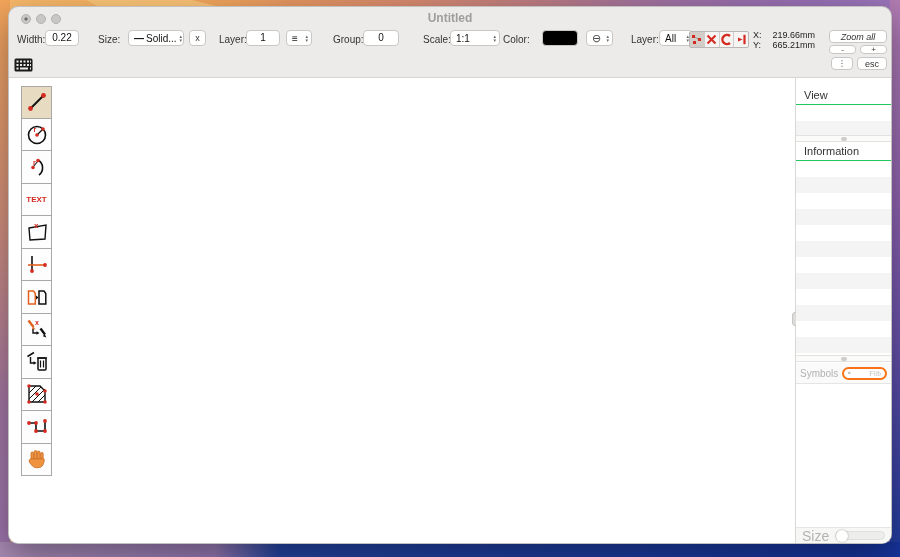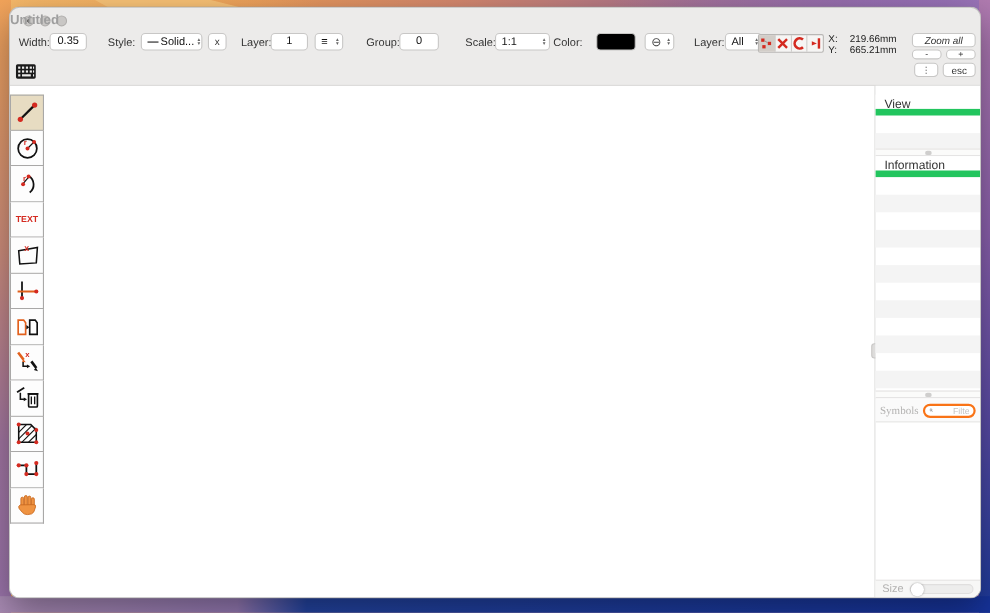--- a/index.html
+++ b/index.html
@@ -26,21 +26,21 @@
   
   .window { position:absolute; left:8px; top:6px; width:884px; height:538px;
     background:#ecebea; border-radius:10px; box-shadow:0 12px 32px rgba(0,0,0,.35);
     overflow:hidden; border:1px solid rgba(0,0,0,.18); }
 
   .titlebar { position:absolute; top:0; left:0; right:0; height:22px; }
   .tl { position:absolute; top:7px; width:10px; height:10px; border-radius:50%;
     background:#c9c7c5; border:1px solid #b2b0ae; }
   .tl.t1 { left:12px; background:radial-gradient(circle at 50% 50%, #6e6c6a 0 26%, #c9c7c5 30%); }
   .tl.t2 { left:27px; } .tl.t3 { left:42px; }
-  .title { position:absolute; top:4px; left:0; right:0; text-align:left;
+  .title { position:absolute; top:4px; left:0; right:0; text-align:center;
     font-size:12px; font-weight:bold; color:#9e9e9e; }
 
   
   .toolbar { position:absolute; top:21px; left:0; right:0; height:22px; font-size:10px; color:#333; }
   .toolbar .lbl { position:absolute; top:6px; }
   .field { position:absolute; top:2px; height:16px; background:#fff;
     border:1px solid #c8c7c6; border-radius:4px; text-align:center;
     font-size:10px; color:#111; line-height:14px; }
   .dd { position:absolute; top:2px; height:16px; background:#fff;
     border:1px solid #c8c7c6; border-radius:4px; display:flex; align-items:center;
@@ -76,56 +76,56 @@
     font-size:11px; color:#222; line-height:15px; padding-left:10px;
     white-space:nowrap; overflow:hidden; }
   .kbdbtn { left:822px; top:0px; width:22px; height:13px; line-height:11px; font-size:8px; }
   .escbtn { left:848px; top:0px; width:30px; height:13px; line-height:12px; font-size:9px; }
 
   
   .content { position:absolute; top:70px; left:0; right:0; bottom:0;
     background:#fff; border-top:1px solid #d5d4d3; }
 
   
-  .tools { position:absolute; left:0; top:8px; width:31px; }
+  .tools { position:absolute; left:12px; top:8px; width:31px; }
   .tool { width:31px; height:32.5px; background:#fdfdfd;
     border:1px solid #a9a8a7; border-top:none;
     display:flex; align-items:center; justify-content:center; }
   .tool:first-child { border-top:1px solid #a9a8a7; }
   .tool.selected { background:#e7dcc2; }
   .text-tool-label { color:#d42a20; font-weight:bold; font-size:8px; letter-spacing:0; }
 
   
   .divider { position:absolute; right:95px; top:0; bottom:0; width:1px; background:#d8d7d6; }
   .div-handle { position:absolute; right:92px; top:234px; width:7px; height:14px;
     background:#dddcdb; border-radius:3px; border:1px solid #c8c7c6; }
   .panel { position:absolute; right:0; top:0; bottom:0; width:95px; background:#fff;
     font-size:11px; color:#333; }
   .p-head { position:absolute; left:0; right:0; height:19px; background:#fff;
-    border-bottom:6px solid #22c55e; line-height:18px; padding-left:8px; }
+    border-bottom:1px solid #22c55e; line-height:18px; padding-left:8px; }
   .p-rows { position:absolute; left:0; right:0; }
   .p-row { height:16px; }
   .p-row:nth-child(even) { background:#f4f4f4; }
   .splitter { position:absolute; left:0; right:0; height:7px; background:#fbfbfa;
     border-top:1px solid #e3e2e1; border-bottom:1px solid #e3e2e1;
     display:flex; align-items:center; justify-content:center; }
   .splitter .dot { width:6px; height:4px; background:#cfcecd; border-radius:2px; }
 
   .symbar { position:absolute; left:0; right:0; height:21px; background:#fafafa;
     border-bottom:1px solid #e6e5e4; display:flex; align-items:center; padding:0 4px; }
-  .symbar .sec-lbl { color:#b3b2b1; font-size:10px; margin-right:4px;font-family:Liberation Serif, serif; }
+  .symbar .sec-lbl { color:#b3b2b1; font-size:10px; margin-right:4px; }
   .searchbox { flex:1; height:13px; background:#fff; border:2px solid #f97316;
     border-radius:7px; display:flex; align-items:center; padding:0 4px; gap:18px;justify-content:flex-end; }
   .searchbox input { border:none; outline:none; width:100%; font-size:8px; color:#555;
     font-family:"Liberation Sans", sans-serif; background:transparent; }
   .searchbox input::placeholder { color:#c4c3c2; }
 
   .sizebar { position:absolute; left:0; right:0; bottom:0; height:16px; background:#f7f7f6;
     border-top:1px solid #e6e5e4; display:flex; align-items:center; padding:0 6px; gap:6px; }
-  .sizebar .sec-lbl { color:#b3b2b1; font-size:10px;text-align:right; }
+  .sizebar .sec-lbl { color:#b3b2b1; font-size:14px;text-align:right; }
   .slider { flex:1; height:9px; background:#ededec; border:1px solid #e0dfde;
     border-radius:5px; position:relative; }
   .knob { position:absolute; left:0px; top:-2px; width:12px; height:12px; border-radius:50%;
     background:#fff; box-shadow:0 0 2px rgba(0,0,0,.35); }
 </style>
 </head>
 <body>
 
 <div class="wallpaper">
   <div class="ray-a"></div>
@@ -140,23 +140,23 @@
 
   <div class="titlebar">
     <span class="tl t1"></span>
     <span class="tl t2"></span>
     <span class="tl t3"></span>
     <div class="title">Untitled</div>
   </div>
 
   <div class="toolbar">
     <span class="lbl" style="left:8px">Width:</span>
-    <span class="field" style="left:36px; width:34px">0.35</span>
-
-    <span class="lbl" style="left:89px">Style:</span>
+    <span class="field" style="left:36px; width:34px">0.22</span>
+
+    <span class="lbl" style="left:89px">Size:</span>
     <span class="dd" style="left:119px; width:56px">
       <span class="solid-glyph">—</span>
       <span>Solid...</span>
       <span class="arrows">
           <span>▴</span>
           <span>▾</span>
         </span>
     </span>
     <span class="btn" style="left:180px; top:2px; width:17px; height:16px; line-height:15px;">x</span>
 

